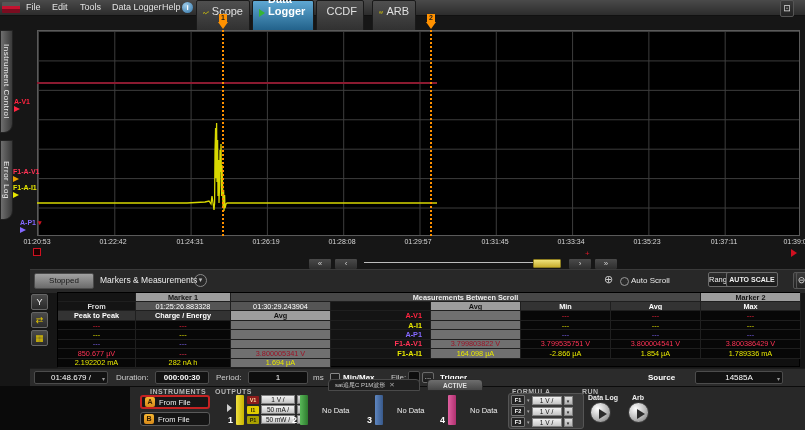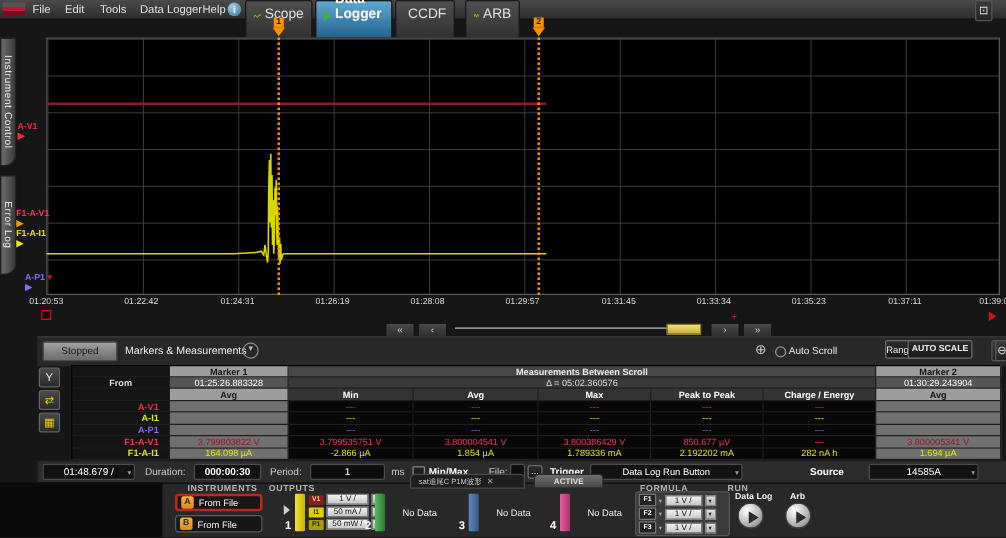--- a/index.html
+++ b/index.html
@@ -209,21 +209,20 @@
 
   <div id="mtable" class="abs">
 
     <div class="c lblcol"></div>
     <div class="c mkh">Marker 1</div>
     <div class="c bth span5">Measurements Between Scroll</div>
     <div class="c mkh">Marker 2</div>
 
     <div class="c lblcol" style="justify-content:center;padding:0;color:#ddd">From</div>
     <div class="c mkt">01:25:26.883328</div>
-    <div class="c btd span5">Δ = 05:02.360576</div>
     <div class="c mkt">01:30:29.243904</div>
 
     <div class="c lblcol"></div>
     <div class="c mkh">Avg</div>
     <div class="c hdr">Min</div>
     <div class="c hdr">Avg</div>
     <div class="c hdr">Max</div>
     <div class="c hdr">Peak to Peak</div>
     <div class="c hdr">Charge / Energy</div>
     <div class="c mkh">Avg</div>
@@ -282,23 +281,20 @@
   <div class="abs ibox" style="left:155px;width:54px;font-weight:bold">000:00:30</div>
   <div class="abs clabel" style="left:216px">Period:</div>
   <div class="abs ibox" style="left:248px;width:60px;background:#0d0d0d">1</div>
   <div class="abs clabel" style="left:313px">ms</div>
   <div class="abs" style="left:330px;top:373px;width:8px;height:8px;border:1px solid #888;border-radius:1px;background:#1e1e1e"></div>
   <div class="abs clabel" style="left:343px;font-weight:bold;color:#fff">Min/Max</div>
   <div class="abs clabel" style="left:391px">File:</div>
   <div class="abs ibox" style="left:408px;width:12px;background:#0d0d0d"></div>
   <div class="abs tb-btn" style="left:422px;top:372px;width:12px;height:11px;line-height:8px">...</div>
   <div class="abs clabel" style="left:440px;font-weight:bold;color:#fff">Trigger</div>
-  <div class="abs ibox" style="left:472px;width:122px;font-size:7.5px">
-    <span>Data Log Run Button</span><span class="ddv">▾</span>
-  </div>
   <div class="abs clabel" style="left:648px;font-weight:bold;color:#fff">Source</div>
   <div class="abs ibox" style="left:695px;width:88px">
     <span>14585A</span><span class="ddv">▾</span>
   </div>
 
   <div id="bpanel" class="abs"></div>
   <div id="bpanel-black" class="abs"></div>
 
   <div class="abs sec-hdr" style="left:150px;top:388px">INSTRUMENTS</div>
   <div class="abs sec-hdr" style="left:215px;top:388px">OUTPUTS</div>

